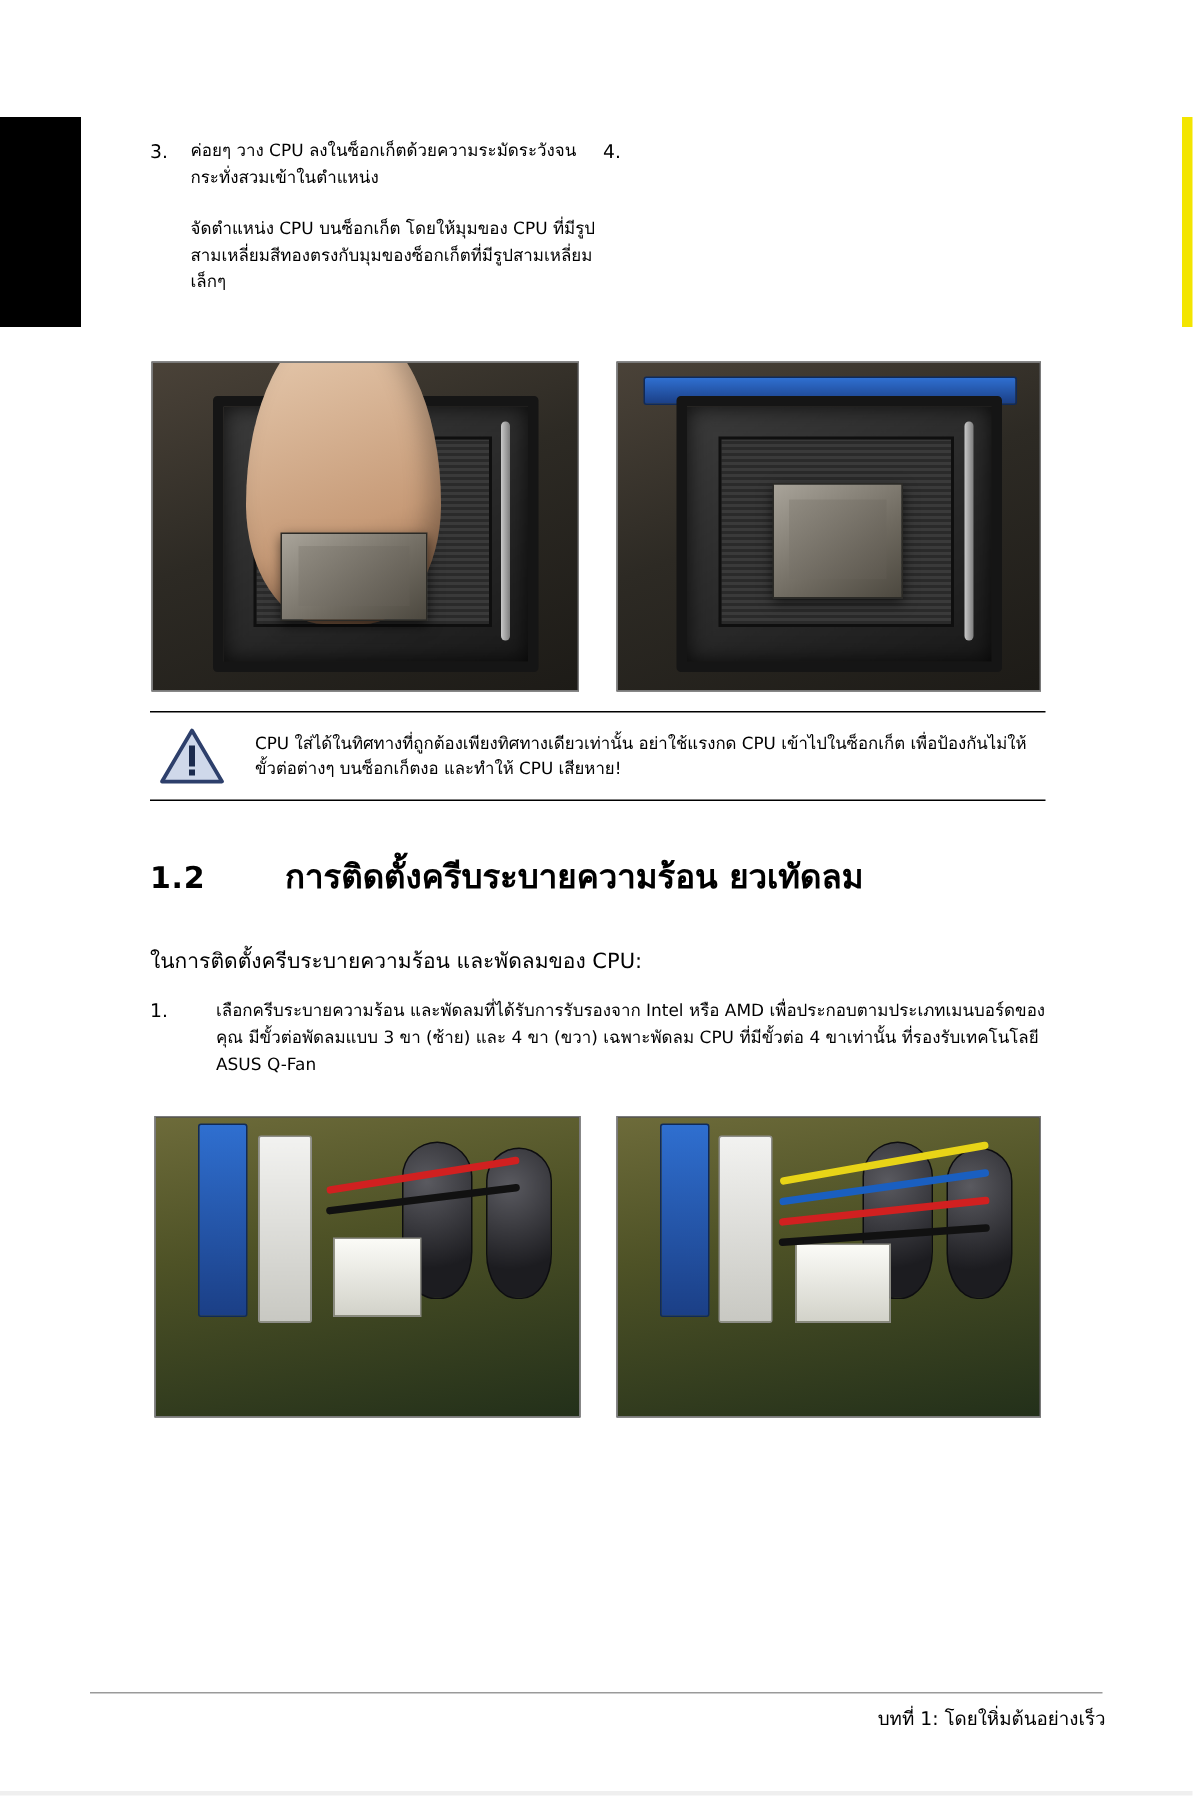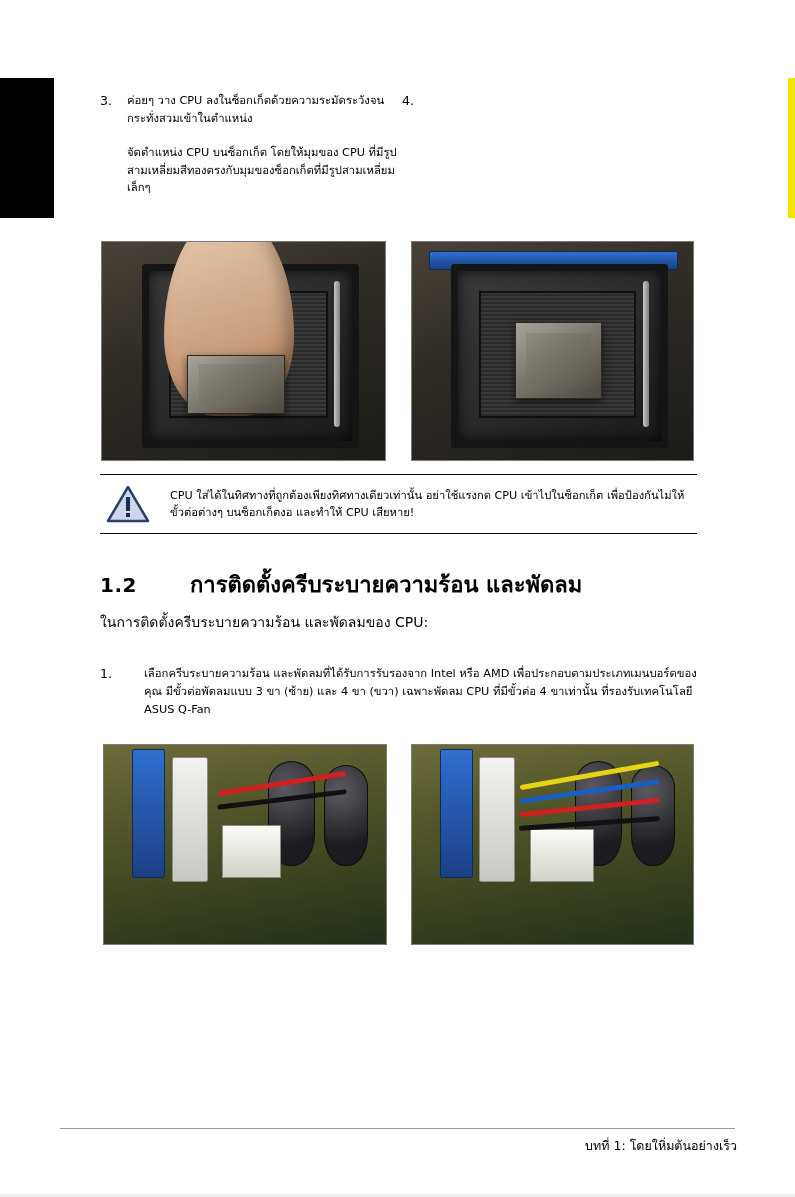--- a/index.html
+++ b/index.html
@@ -228,21 +228,21 @@
     letter-spacing: .5px;
   }
   .sec-title {
     font-size: 22px;
     font-weight: bold;
   }
 
   .lead {
     position: absolute;
     left: 100px;
-    top: 611px;
+    top: 629px;
     width: 600px;
     font-size: 14px;
     color: #000;
   }
 
   .step-b {
     position: absolute;
     left: 100px;
     top: 665px;
     width: 600px;
@@ -328,21 +328,21 @@
           <rect x="20" y="29" width="4" height="4" fill="#1b2a4d"></rect>
         </svg>
       </div>
       <div class="note-text">CPU ใส่ได้ในทิศทางที่ถูกต้องเพียงทิศทางเดียวเท่านั้น อย่าใช้แรงกด CPU เข้าไปในซ็อกเก็ต เพื่อป้องกันไม่ให้ขั้วต่อต่างๆ บนซ็อกเก็ตงอ และทำให้ CPU เสียหาย!</div>
     </div>
     <div class="note-rule-bottom"></div>
   </div>
 
   <div class="sec">
     <div class="sec-num">1.2</div>
-    <div class="sec-title">การติดตั้งครีบระบายความร้อน และพัดลม</div>
+    <div class="sec-title">การติดตั้งครีบระบายความร้อน ยวเทัดลม</div>
   </div>
 
   <div class="lead">ในการติดตั้งครีบระบายความร้อน และพัดลมของ CPU:</div>
 
   <div class="step-b">
     <div class="step-num">1.</div>
     <div class="step-body">เลือกครีบระบายความร้อน และพัดลมที่ได้รับการรับรองจาก Intel หรือ AMD เพื่อประกอบตามประเภทเมนบอร์ดของคุณ มีขั้วต่อพัดลมแบบ 3 ขา (ซ้าย) และ 4 ขา (ขวา)  เฉพาะพัดลม CPU ที่มีขั้วต่อ 4 ขาเท่านั้น ที่รองรับเทคโนโลยี ASUS Q-Fan</div>
   </div>
 
   <div class="photo photo-3">

